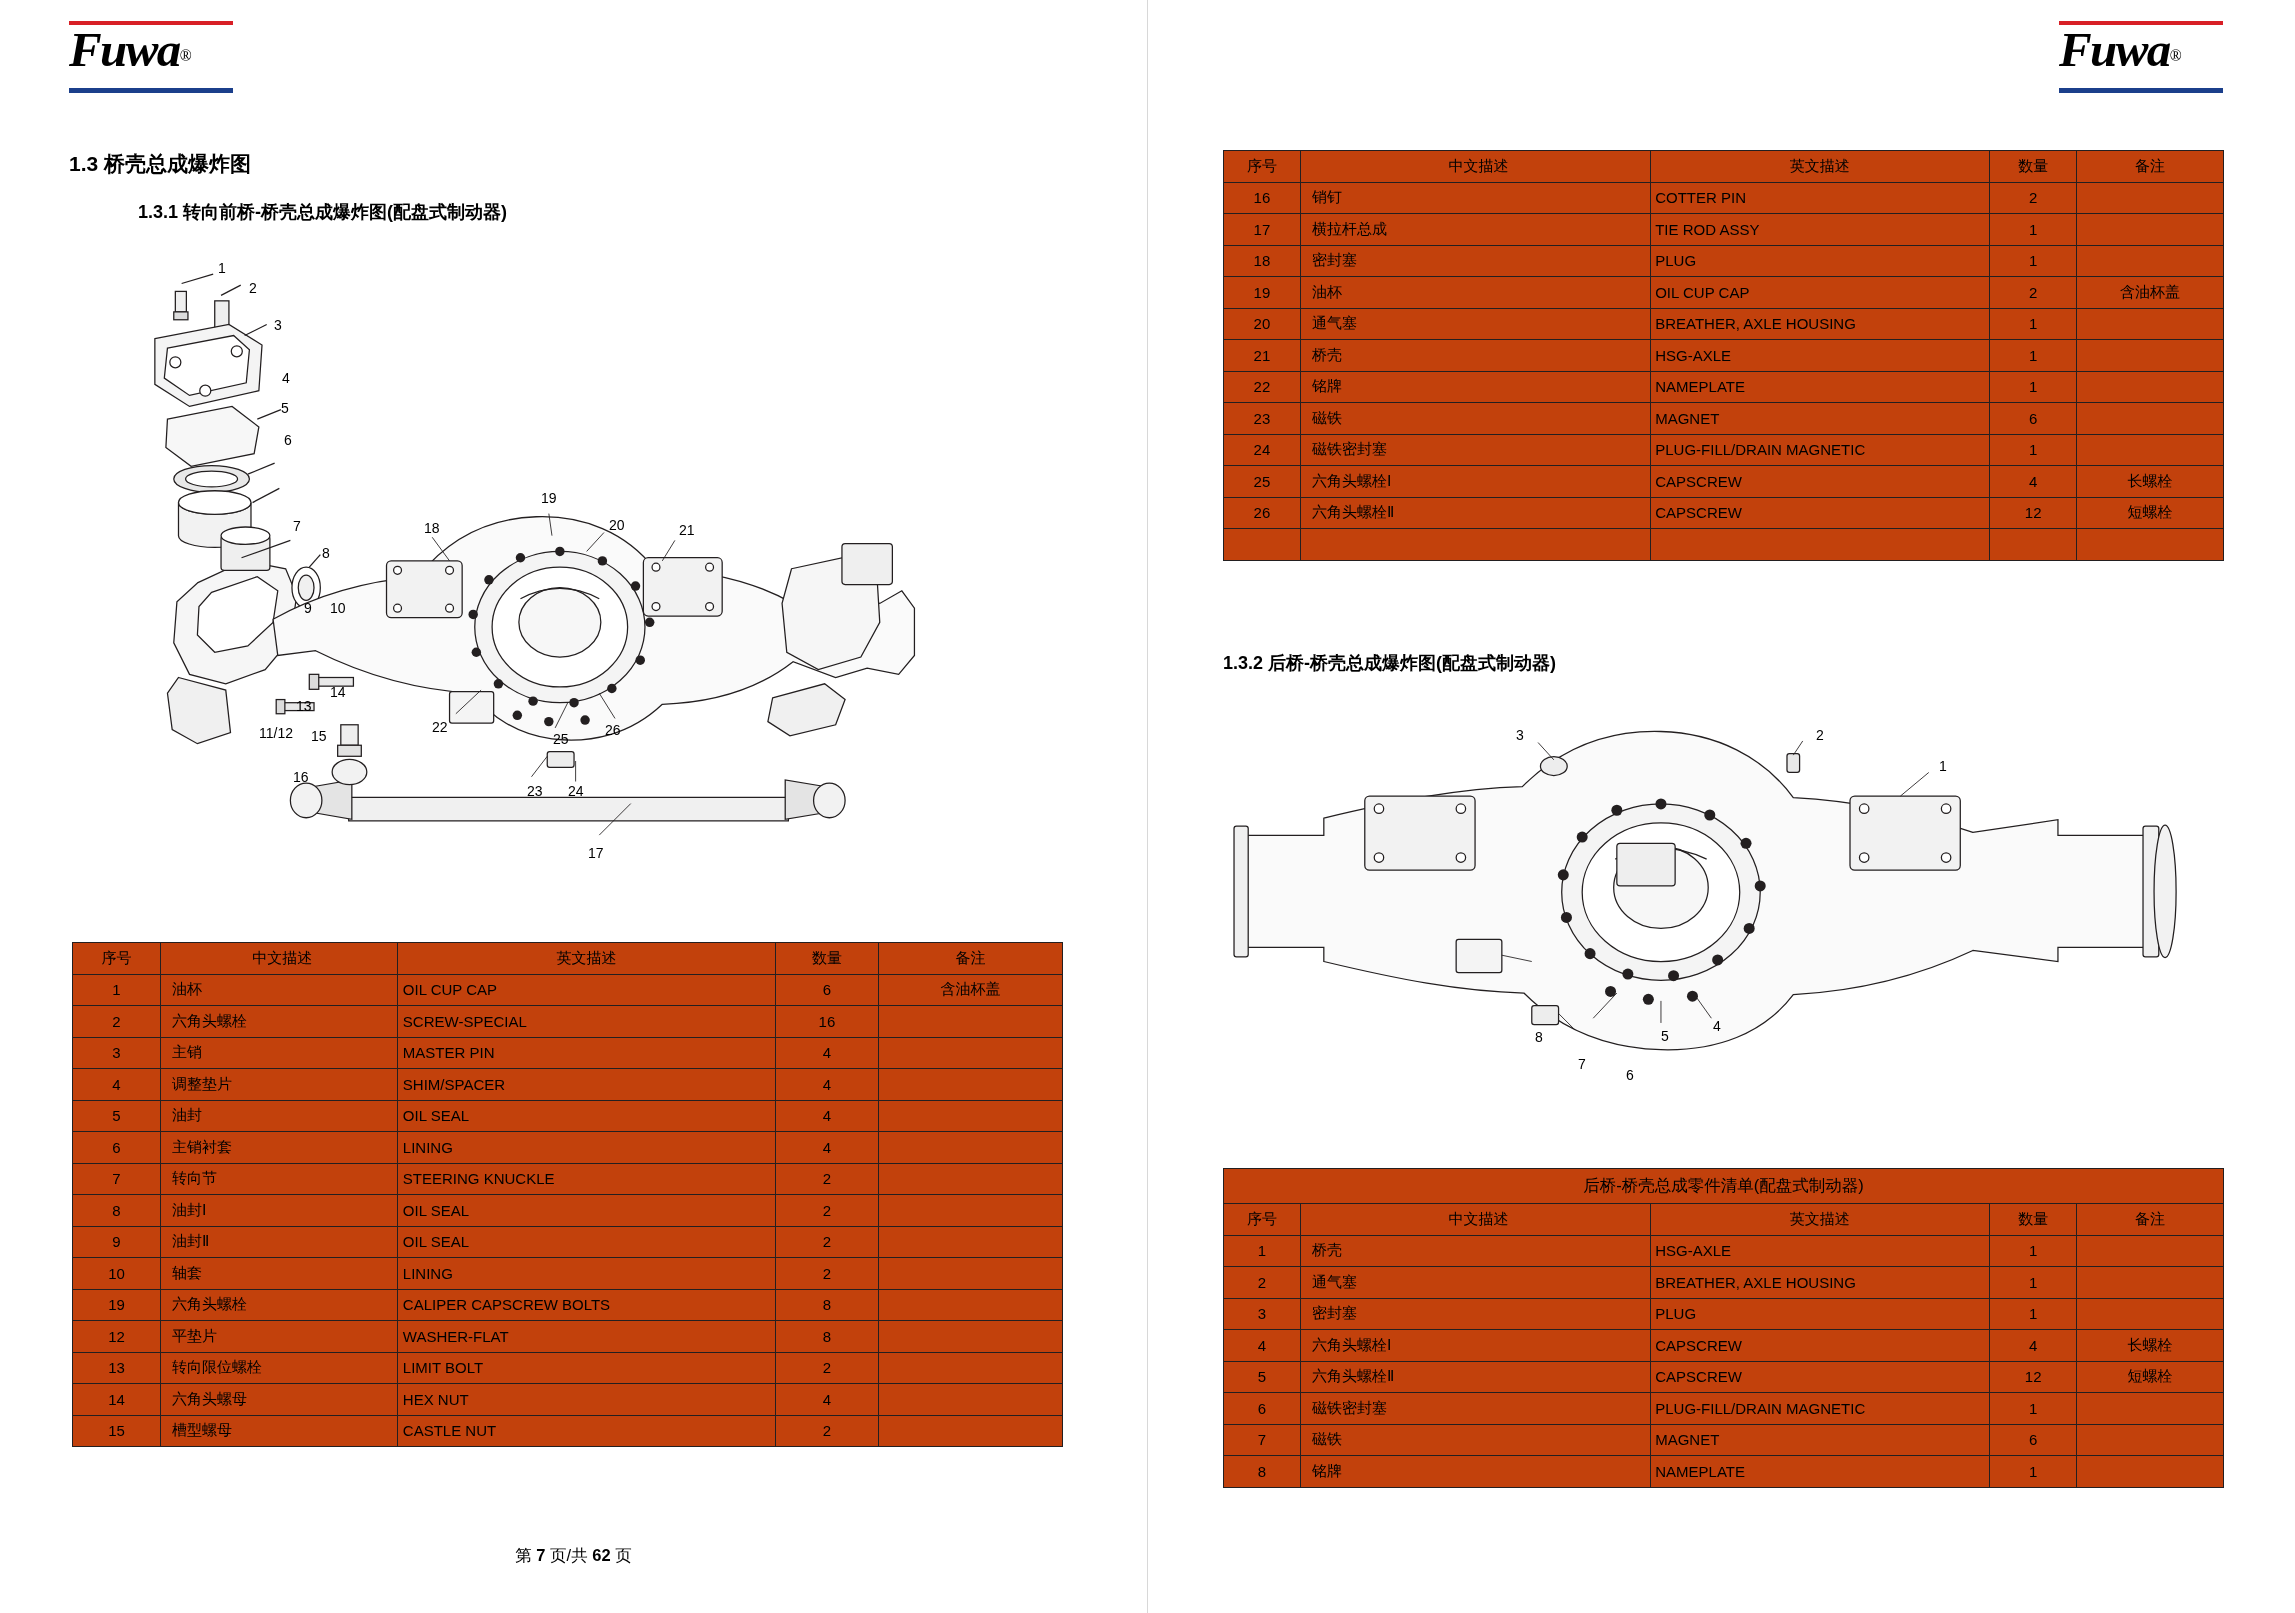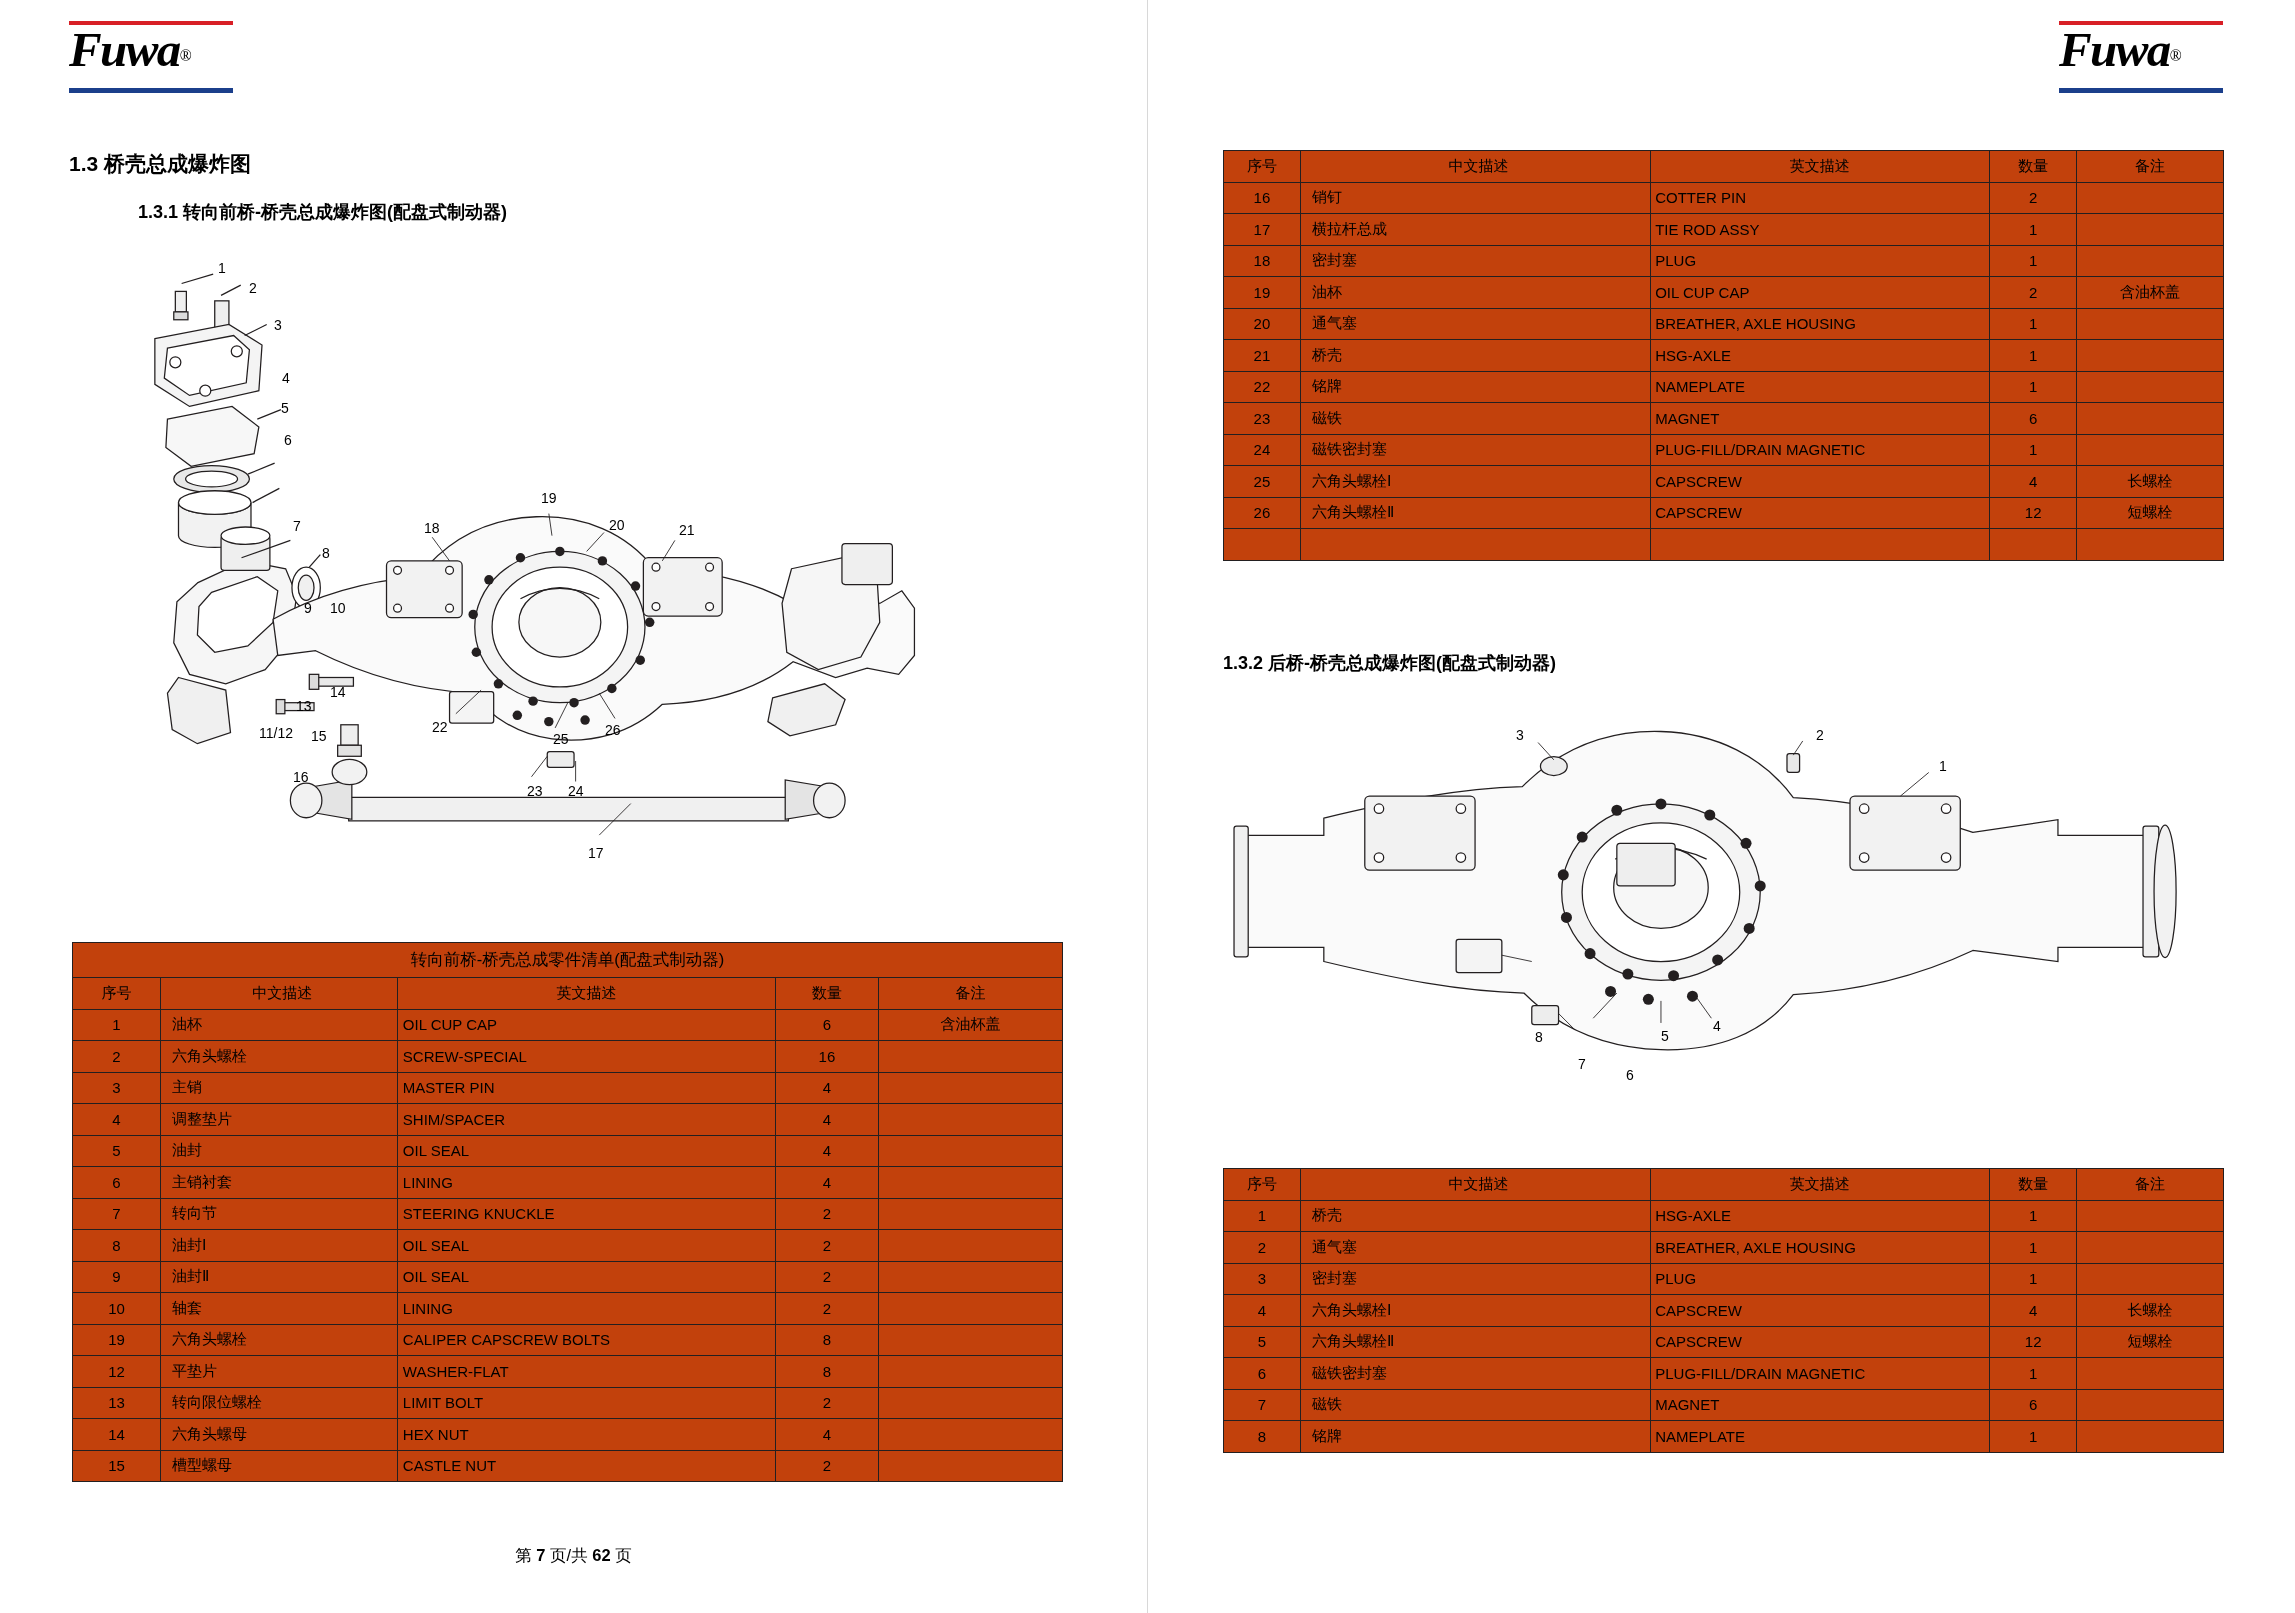--- a/index.html
+++ b/index.html
@@ -288,23 +288,20 @@
     <div class="fig-label" style="left:600px; top:270px;">21</div>
     <div class="fig-label" style="left:353px; top:467px;">22</div>
     <div class="fig-label" style="left:448px; top:531px;">23</div>
     <div class="fig-label" style="left:489px; top:531px;">24</div>
     <div class="fig-label" style="left:474px; top:479px;">25</div>
     <div class="fig-label" style="left:526px; top:470px;">26</div>
   </div>
 
   <table id="table-front">
     <tbody>
-      <tr class="tbl-title">
-        <td colspan="5">转向前桥-桥壳总成零件清单(配盘式制动器)</td>
-      </tr>
       <tr class="hdr">
         <td class="c-idx">序号</td>
         <td class="c-cn" style="text-align:center">中文描述</td>
         <td class="c-en" style="text-align:center">英文描述</td>
         <td class="c-qty">数量</td>
         <td class="c-rm">备注</td>
       </tr>
       <tr>
           <td class="c-idx">1</td>
           <td class="c-cn">油杯</td>
@@ -609,20 +606,23 @@
     <div class="fig-label" style="left:716px; top:33px;">1</div>
     <div class="fig-label" style="left:312px; top:304px;">8</div>
     <div class="fig-label" style="left:355px; top:331px;">7</div>
     <div class="fig-label" style="left:403px; top:342px;">6</div>
     <div class="fig-label" style="left:438px; top:303px;">5</div>
     <div class="fig-label" style="left:490px; top:293px;">4</div>
   </div>
 
   <table id="table-rear" style="left:75px; top:1168px;">
     <tbody>
+      <tr class="tbl-title">
+        <td colspan="5">后桥-桥壳总成零件清单(配盘式制动器)</td>
+      </tr>
       <tr class="hdr">
         <td class="c-idx">序号</td>
         <td class="c-cn" style="text-align:center">中文描述</td>
         <td class="c-en" style="text-align:center">英文描述</td>
         <td class="c-qty">数量</td>
         <td class="c-rm">备注</td>
       </tr>
       <tr>
           <td class="c-idx">1</td>
           <td class="c-cn">桥壳</td>

